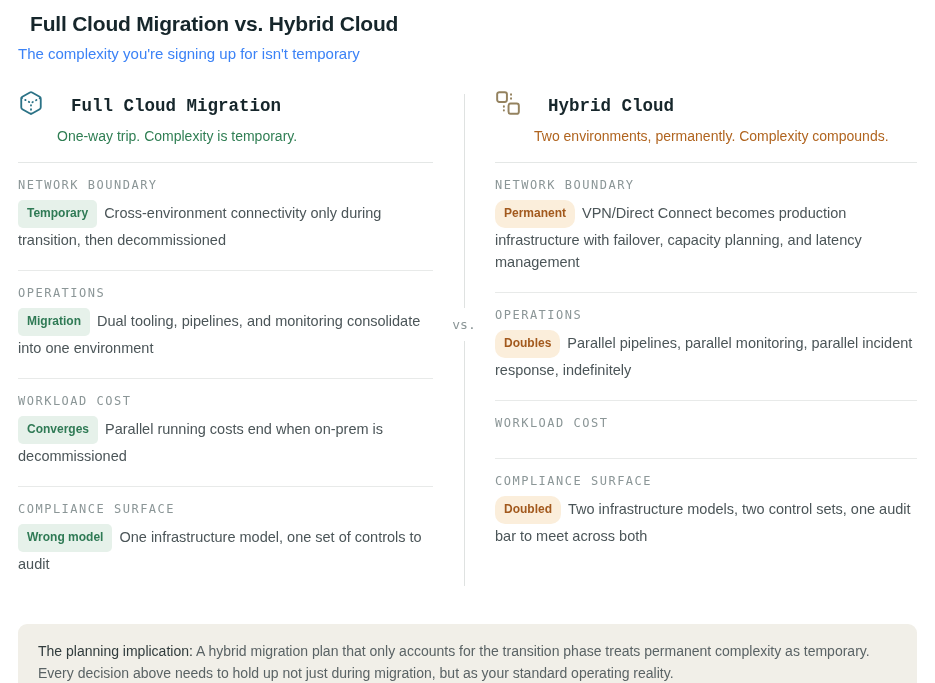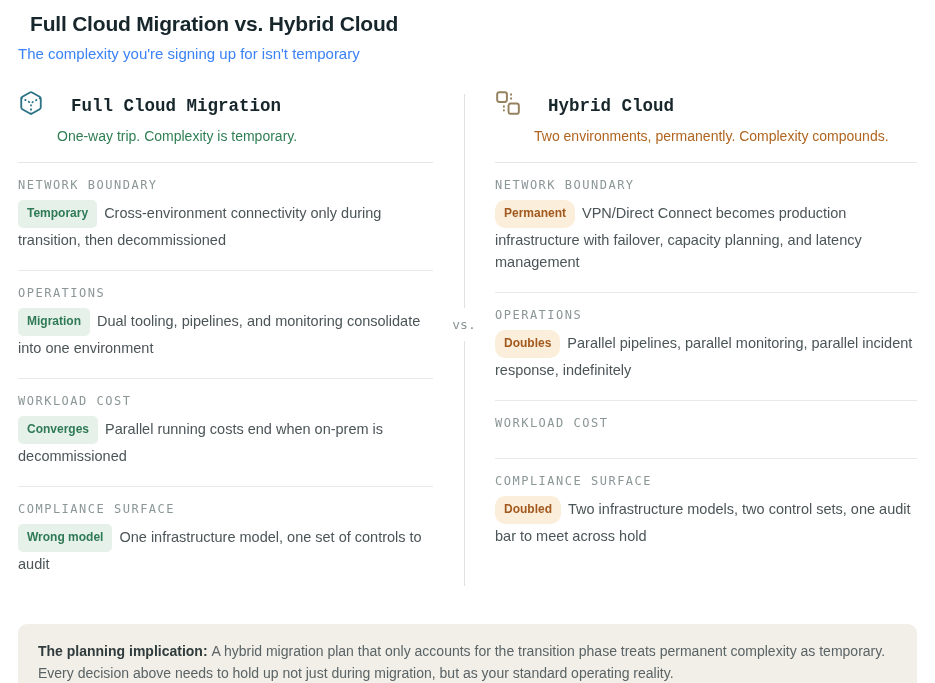--- a/index.html
+++ b/index.html
@@ -83,21 +83,21 @@
   }
   .callout {
     margin-top: 30px;
     background: #f1efe8;
     border-radius: 9px;
     padding: 16px 20px 17px;
     font-size: 14px;
     line-height: 22px;
     color: #5a6365;
   }
-  .callout-lead { font-weight: 700; color: #303b3c; }
+  .callout-lead { font-weight: 400; color: #303b3c; }
 </style>
 </head>
 <body>
 
 <div class="page">
 
   <h1 class="title">Full Cloud Migration vs. Hybrid Cloud</h1>
   <p class="subtitle">The complexity you're signing up for isn't temporary</p>
 
   <div class="compare">
@@ -162,21 +162,21 @@
       </div>
       <div class="section">
         <div class="sec-label">OPERATIONS</div>
         <div class="sec-text"><span class="badge">Doubles</span><span>Parallel pipelines, parallel monitoring, parallel incident response, indefinitely</span></div>
       </div>
       <div class="section">
         <div class="sec-label">WORKLOAD COST</div>
       </div>
       <div class="section">
         <div class="sec-label">COMPLIANCE SURFACE</div>
-        <div class="sec-text"><span class="badge">Doubled</span><span>Two infrastructure models, two control sets, one audit bar to meet across hold</span></div>
+        <div class="sec-text"><span class="badge">Doubled</span><span>Two infrastructure models, two control sets, one audit bar to meet across both</span></div>
       </div>
     </div>
   </div>
 
   <div class="callout">
     <span class="callout-lead">The planning implication: </span>
     <span>A hybrid migration plan that only accounts for the transition phase treats permanent complexity as temporary. Every decision above needs to hold up not just during migration, but as your standard operating reality.</span>
   </div>
 
 </div>

